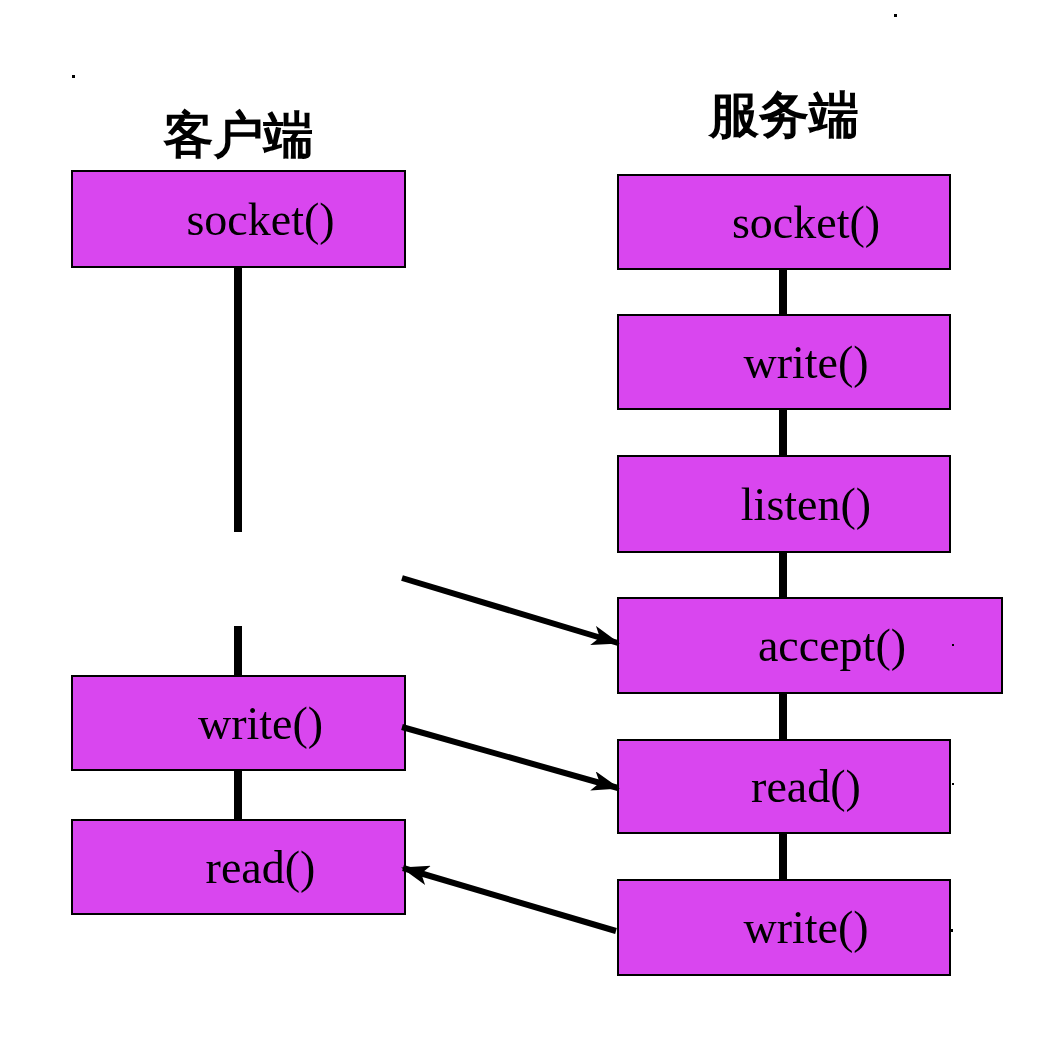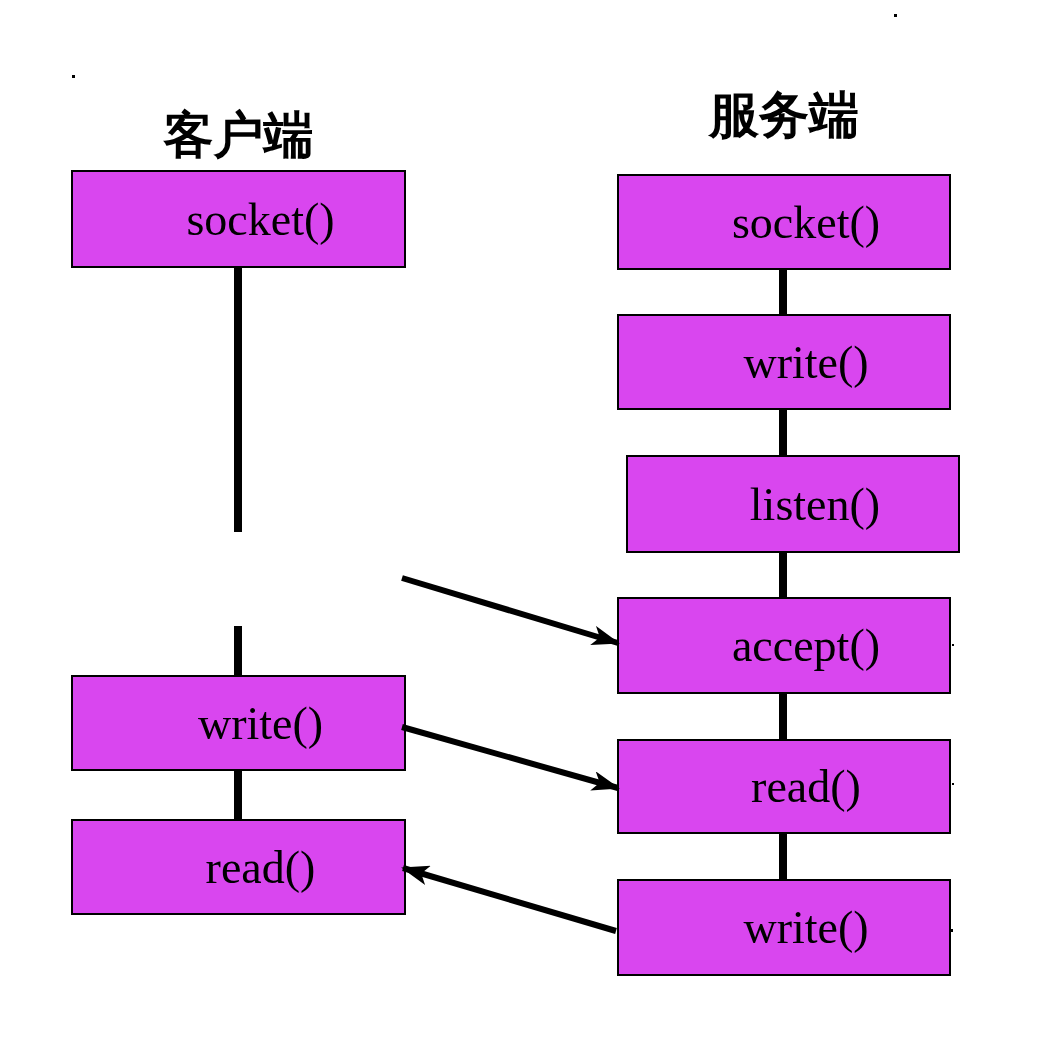--- a/index.html
+++ b/index.html
@@ -60,22 +60,22 @@
 
   <div class="col-title" style="left:71px; top:88px; width:335px;margin-top:18px;">客户端</div>
   <div class="col-title" style="left:617px; top:86px; width:334px;">服务端</div>
 
   <div class="node" style="left:71px; top:170px; width:335px; height:98px;">socket()</div>
   <div class="node" style="left:71px; top:675px; width:335px; height:96px;">write()</div>
   <div class="node" style="left:71px; top:819px; width:335px; height:96px;">read()</div>
 
   <div class="node" style="left:617px; top:174px; width:334px; height:96px;">socket()</div>
   <div class="node" style="left:617px; top:314px; width:334px; height:96px;">write()</div>
-  <div class="node" style="left:617px; top:455px; width:334px; height:98px;margin-left:9px;">listen()</div>
-  <div class="node" style="left:617px; top:597px; width:334px; height:97px;">accept()</div>
+  <div class="node" style="left:617px; top:455px; width:334px; height:98px;">listen()</div>
+  <div class="node" style="left:617px; top:597px; width:386px; height:97px;">accept()</div>
   <div class="node" style="left:617px; top:739px; width:334px; height:95px;">read()</div>
   <div class="node" style="left:617px; top:879px; width:334px; height:97px;">write()</div>
 
   <div class="connector" style="left:234px; top:266px; height:266px;"></div>
   <div class="connector" style="left:234px; top:626px; height:51px;"></div>
   <div class="connector" style="left:234px; top:769px; height:52px;"></div>
 
   <div class="connector" style="left:779px; top:268px; height:48px;"></div>
   <div class="connector" style="left:779px; top:408px; height:49px;"></div>
   <div class="connector" style="left:779px; top:551px; height:48px;"></div>

